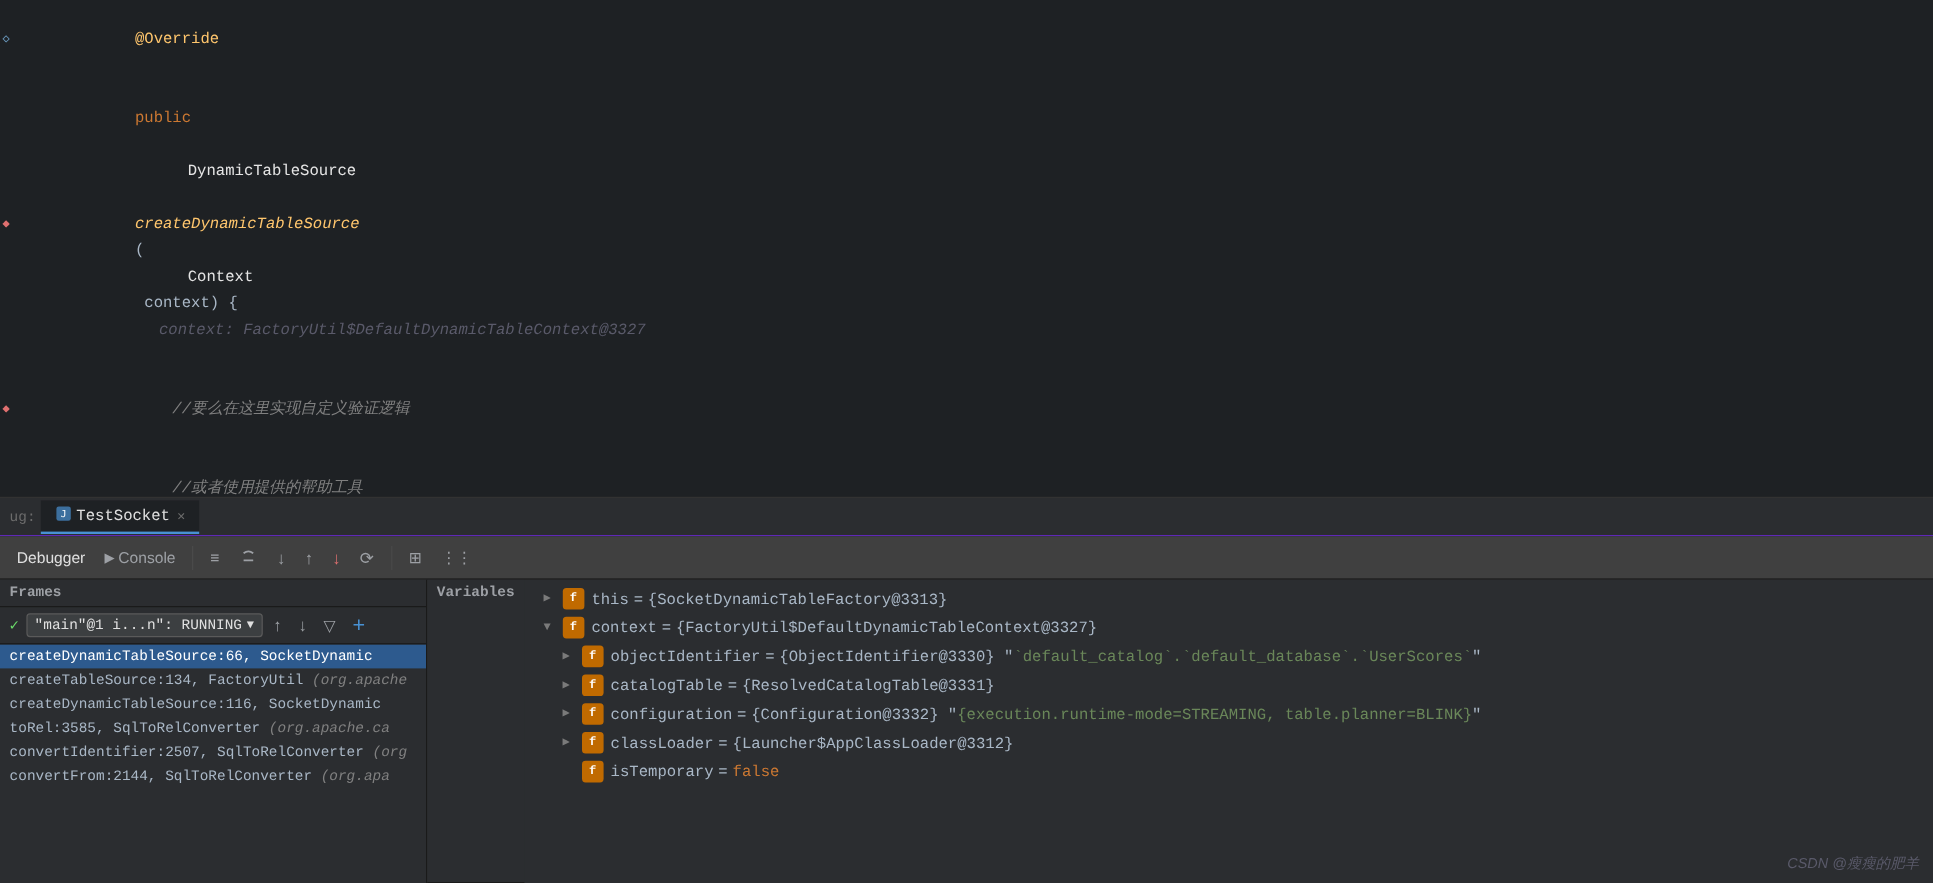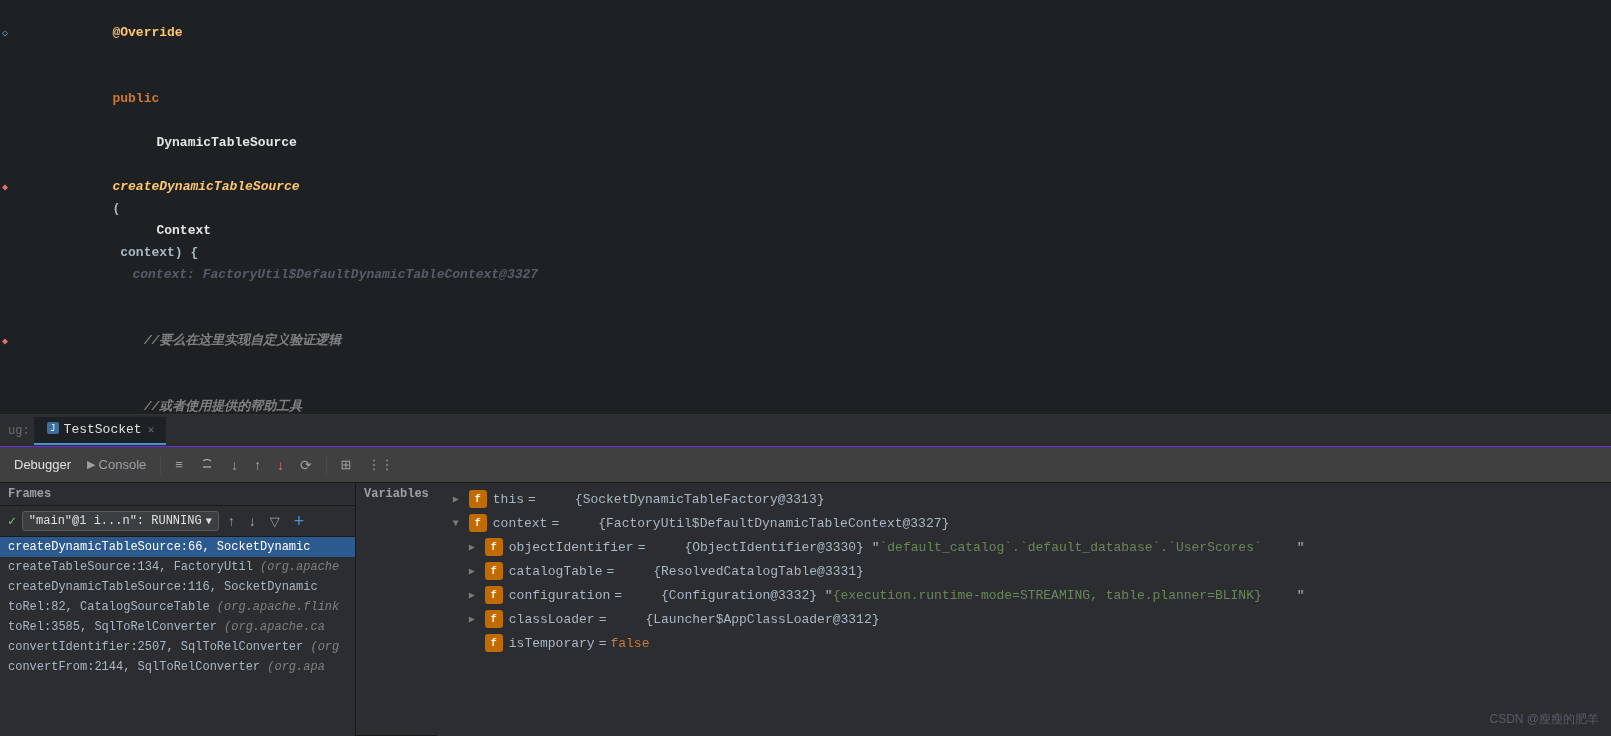--- a/index.html
+++ b/index.html
@@ -53,21 +53,20 @@
       left: 2px;
       color: #6897bb;
       font-size: 10px;
     }
 
     .code-text {
       padding-left: 10px;
       flex: 1;
       font-size: 13px;
       line-height: 22px;
-      font-weight: bold;
     }
 
     .kw { color: #cc7832; } 
     .type { color: #e5e5e5; margin-left: 44px; } 
     .comment { color: #808080; font-style: italic; }
     .fn { color: #ffc66d; font-style: italic; } 
     .annot { color: #ffc66d; }
     .plain { color: #a9b7c6; } 
 
     .inline-hint {
@@ -291,34 +290,35 @@
       margin-right: 6px;
       flex-shrink: 0;
       font-weight: bold;
     }
 
     .var-icon.orange { background: #c06a00; }
 
     .var-name { color: #a9b7c6; }
     .var-equals { color: #a9b7c6; margin: 0 4px; }
     .var-value { color: #6a8759; }
-    .var-value.class-ref { color: #a9b7c6; margin-left: 35px; }
+    .var-value.class-ref { color: #a9b7c6; }
     .var-value.string-val { color: #6a8759; }
     .var-value.bool-val { color: #cc7832; }
 
     .var-indent-1 { padding-left: 32px; }
 
     
     .watermark {
       position: fixed;
       bottom: 8px;
       right: 12px;
       color: #5a5a6a;
       font-size: 12px;
       font-family: sans-serif;
+      font-style: italic;
     }
   </style>
 </head>
 <body>
 
 <div class="editor-area">
   <div class="code-content">
 
     <div class="code-line">
       <div class="gutter">
@@ -441,24 +441,20 @@
           <span>createDynamicTableSource:66, SocketDynamic</span>
         </div>
         <div class="frame-item">
           <span>createTableSource:134, FactoryUtil </span>
           <span class="frame-italic">(org.apache</span>
         </div>
         <div class="frame-item">
           <span>createDynamicTableSource:116, SocketDynamic</span>
         </div>
         <div class="frame-item">
-          <span>toRel:82, CatalogSourceTable </span>
-          <span class="frame-italic">(org.apache.flink</span>
-        </div>
-        <div class="frame-item">
           <span>toRel:3585, SqlToRelConverter </span>
           <span class="frame-italic">(org.apache.ca</span>
         </div>
         <div class="frame-item">
           <span>convertIdentifier:2507, SqlToRelConverter </span>
           <span class="frame-italic">(org</span>
         </div>
         <div class="frame-item">
           <span>convertFrom:2144, SqlToRelConverter </span>
           <span class="frame-italic">(org.apa</span>

